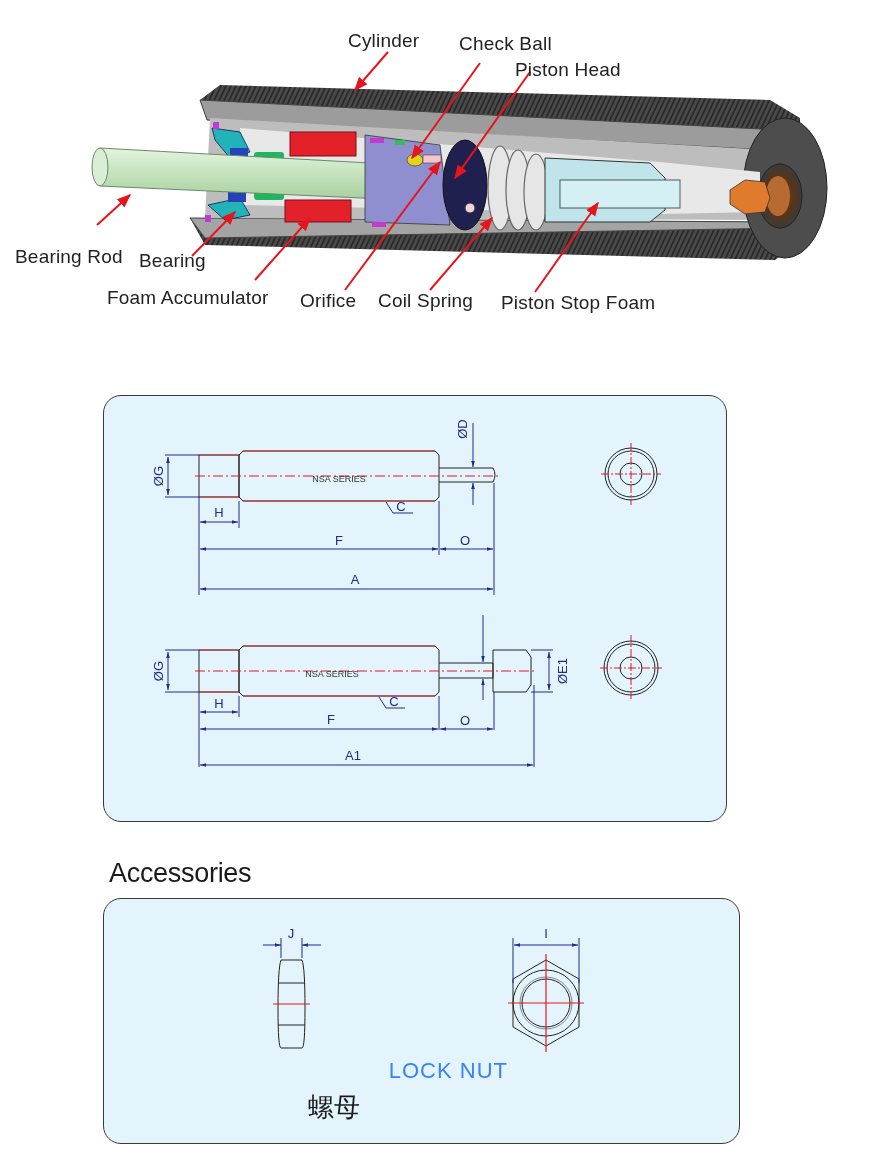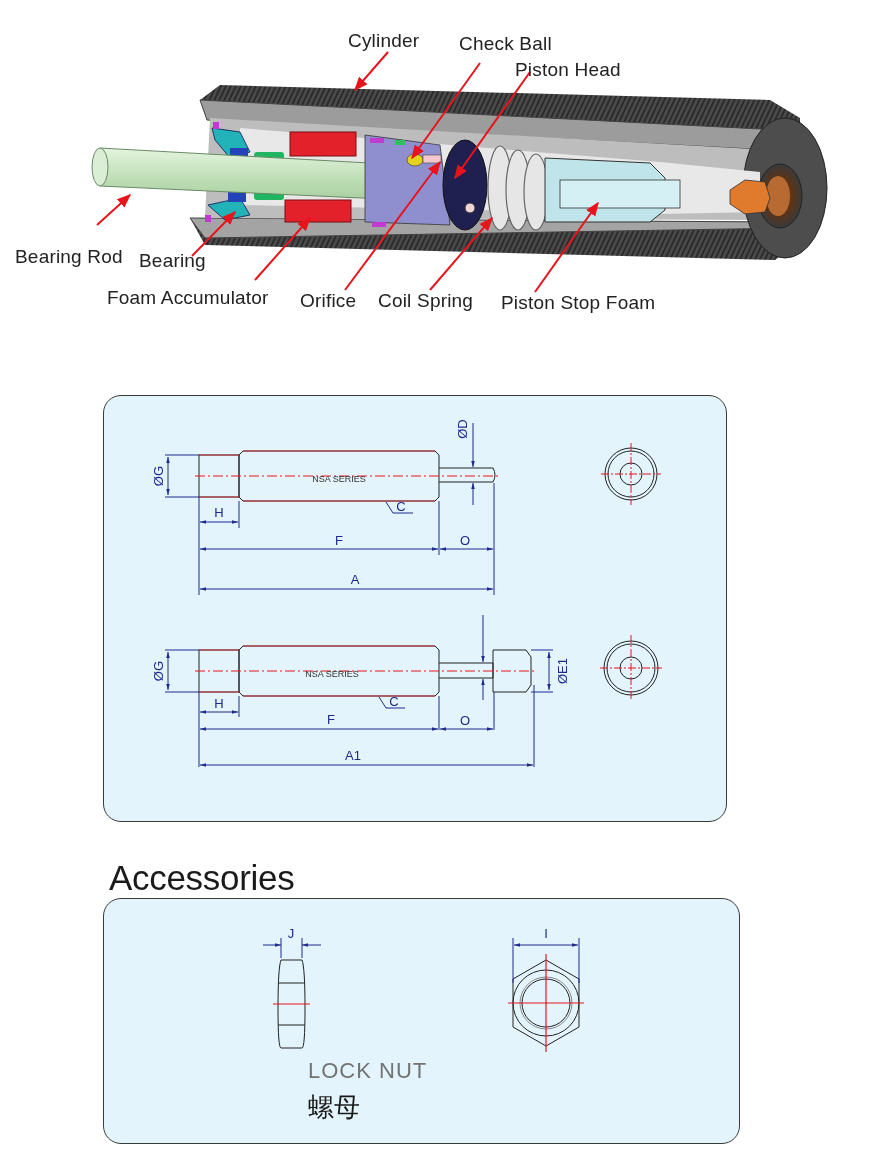--- a/index.html
+++ b/index.html
@@ -5,24 +5,24 @@
   html, body { margin: 0; padding: 0; background: #ffffff; }
   body { width: 872px; height: 1165px; position: relative; overflow: hidden;
          font-family: "Liberation Sans", sans-serif; }
   .abs { position: absolute; }
   .callout { position: absolute; font-family: "Liberation Sans", sans-serif;
              font-size: 19px; color: #222; white-space: nowrap; letter-spacing: 0.2px; }
   .panel { position: absolute; background: #e3f4fc; border: 1.5px solid #3a3a3a;
            border-radius: 18px; box-sizing: border-box; }
   .dim { font-family: "Liberation Sans", sans-serif; fill: #1e2a8c; font-size: 13px; }
   .small-label { font-family: "Liberation Sans", sans-serif; fill: #333; font-size: 9px; }
-  .section-title { position: absolute; left: 109px; top: 858px; font-size: 35px; color: #1a1a1a;
+  .section-title { position: absolute; left: 109px; top: 858px; font-size: 27px; color: #1a1a1a;
                    font-family: "Liberation Sans", sans-serif; letter-spacing: -0.3px; }
-  .nut-title { position: absolute; width: 200px; text-align: left; left: 308px; top: 1058px;
-               font-size: 22px; color: #737373; font-family: "Liberation Sans", sans-serif; letter-spacing: 1px; }
+  .nut-title { position: absolute; width: 200px; text-align: right; left: 308px; top: 1058px;
+               font-size: 22px; color: #3b82f6; font-family: "Liberation Sans", sans-serif; letter-spacing: 1px; }
   .nut-cn { position: absolute; width: 200px; left: 308px; top: 1090px;
             font-size: 26px; color: #1a1a1a; font-family: "DejaVu Sans", sans-serif; }
   svg text { user-select: none; }
 </style>
 </head>
 <body>
 
 <svg class="abs" style="left:0;top:0" width="872" height="330" viewBox="0 0 872 330">
   <defs>
     <pattern id="thread" width="5" height="14" patternUnits="userSpaceOnUse" patternTransform="skewX(-25)">

